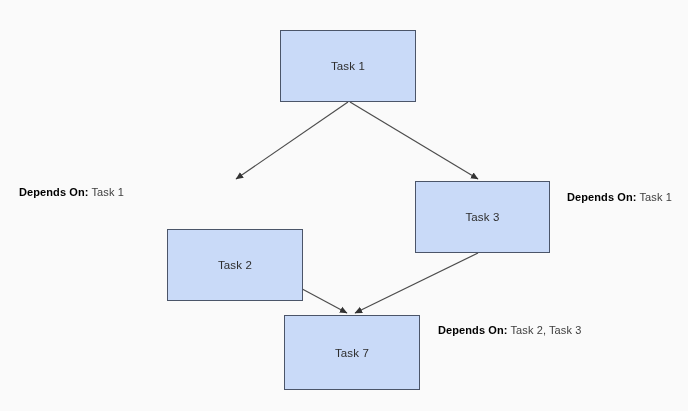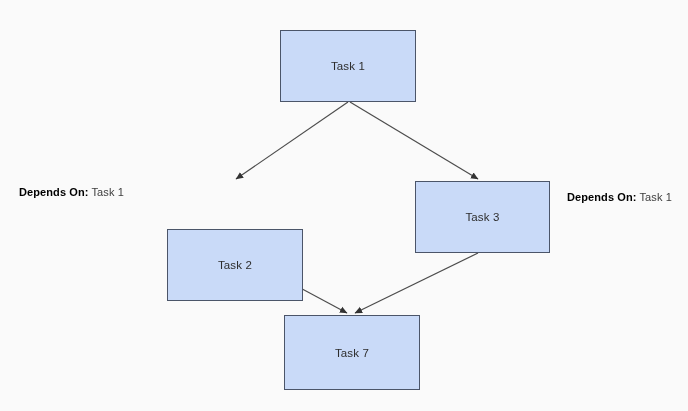--- a/index.html
+++ b/index.html
@@ -59,13 +59,14 @@
       <span>Task 2</span>
     </div>
     <div class="node" style="left: 415px; top: 181px; width: 135px; height: 72px; background: rgb(201, 218, 248); border-color: rgb(75, 85, 105); color: rgb(45, 45, 45);">
       <span>Task 3</span>
     </div>
     <div class="node" style="left: 284px; top: 315px; width: 136px; height: 75px; background: rgb(201, 218, 248); border-color: rgb(75, 85, 105); color: rgb(45, 45, 45);">
       <span>Task 7</span>
     </div>
     <div class="annotation" style="left: 19px; top: 186px; color: rgb(61, 61, 61);"><span class="ann-bold" style="color: rgb(0, 0, 0);">Depends On:</span><span> Task 1</span></div>
     <div class="annotation" style="left: 567px; top: 191px; color: rgb(61, 61, 61);"><span class="ann-bold" style="color: rgb(0, 0, 0);">Depends On:</span><span> Task 1</span></div>
+    <div class="annotation" style="left: 438px; top: 324px; color: rgb(61, 61, 61);"><span class="ann-bold" style="color: rgb(0, 0, 0);">Depends On:</span><span> Task 2, Task 3</span></div>
   </div>
 
 </body></html>

